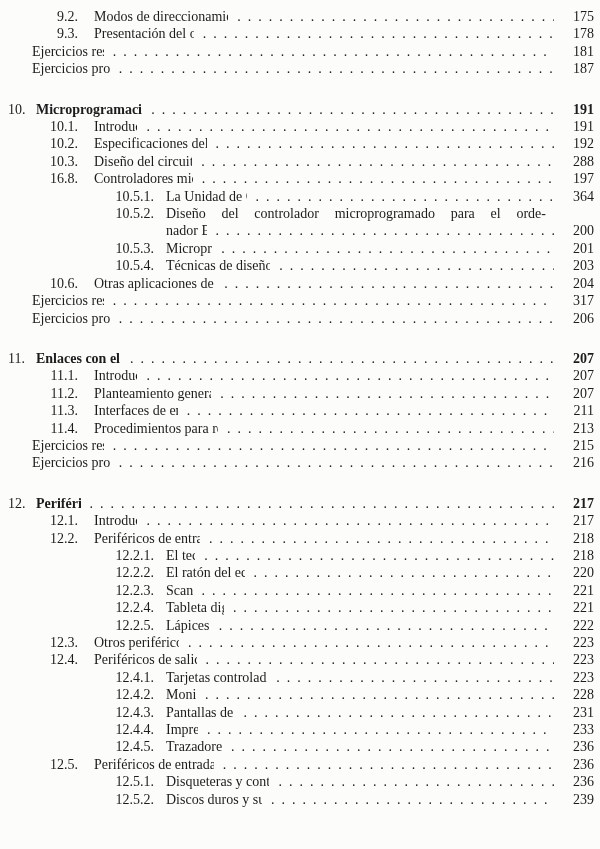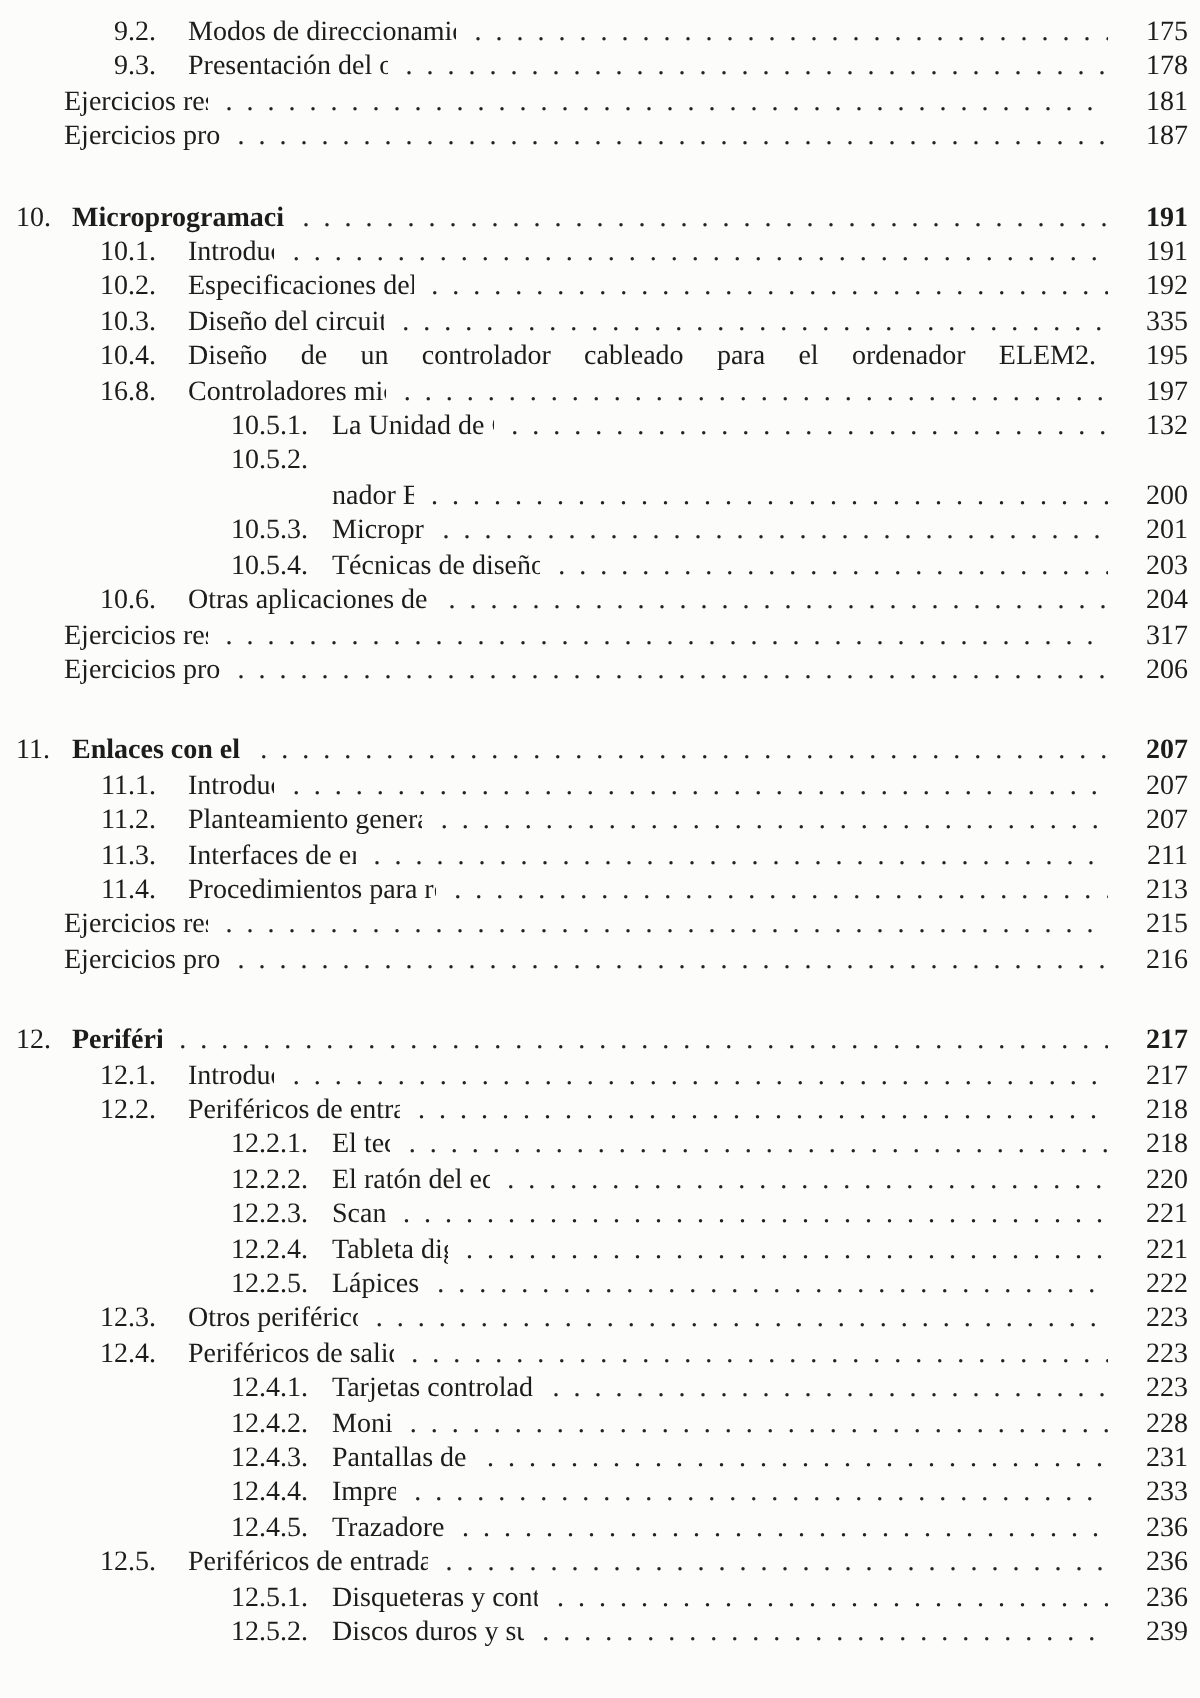--- a/index.html
+++ b/index.html
@@ -99,41 +99,37 @@
         <div class="row section">
           <span class="num">10.2.</span>
           <span class="title">Especificaciones del ordenador ELEM2</span>
           <span class="dots"></span>
           <span class="pg">192</span>
         </div>
         <div class="row section">
           <span class="num">10.3.</span>
           <span class="title">Diseño del circuito decodificador</span>
           <span class="dots"></span>
-          <span class="pg">335</span>
-        </div>
-        <div class="row section justify">
-          <span class="num">10.4.</span>
-          <span class="title">Diseño de un controlador cableado para el ordenador ELEM2.</span>
-          <span class="pg">195</span>
+          <span class="pg">288</span>
         </div>
         <div class="row section">
           <span class="num">16.8.</span>
           <span class="title">Controladores microprogramados</span>
           <span class="dots"></span>
           <span class="pg">197</span>
         </div>
         <div class="row subsection">
           <span class="num">10.5.1.</span>
           <span class="title">La Unidad de Control de Wilkes</span>
           <span class="dots"></span>
-          <span class="pg">132</span>
+          <span class="pg">364</span>
         </div>
         <div class="row subsection justify">
           <span class="num">10.5.2.</span>
+          <span class="title">Diseño del controlador microprogramado para el orde-</span>
         </div>
         <div class="row subsection">
           <span class="num"></span>
           <span class="title">nador ELEM2</span>
           <span class="dots"></span>
           <span class="pg">200</span>
         </div>
         <div class="row subsection">
           <span class="num">10.5.3.</span>
           <span class="title">Microprogramas</span>

